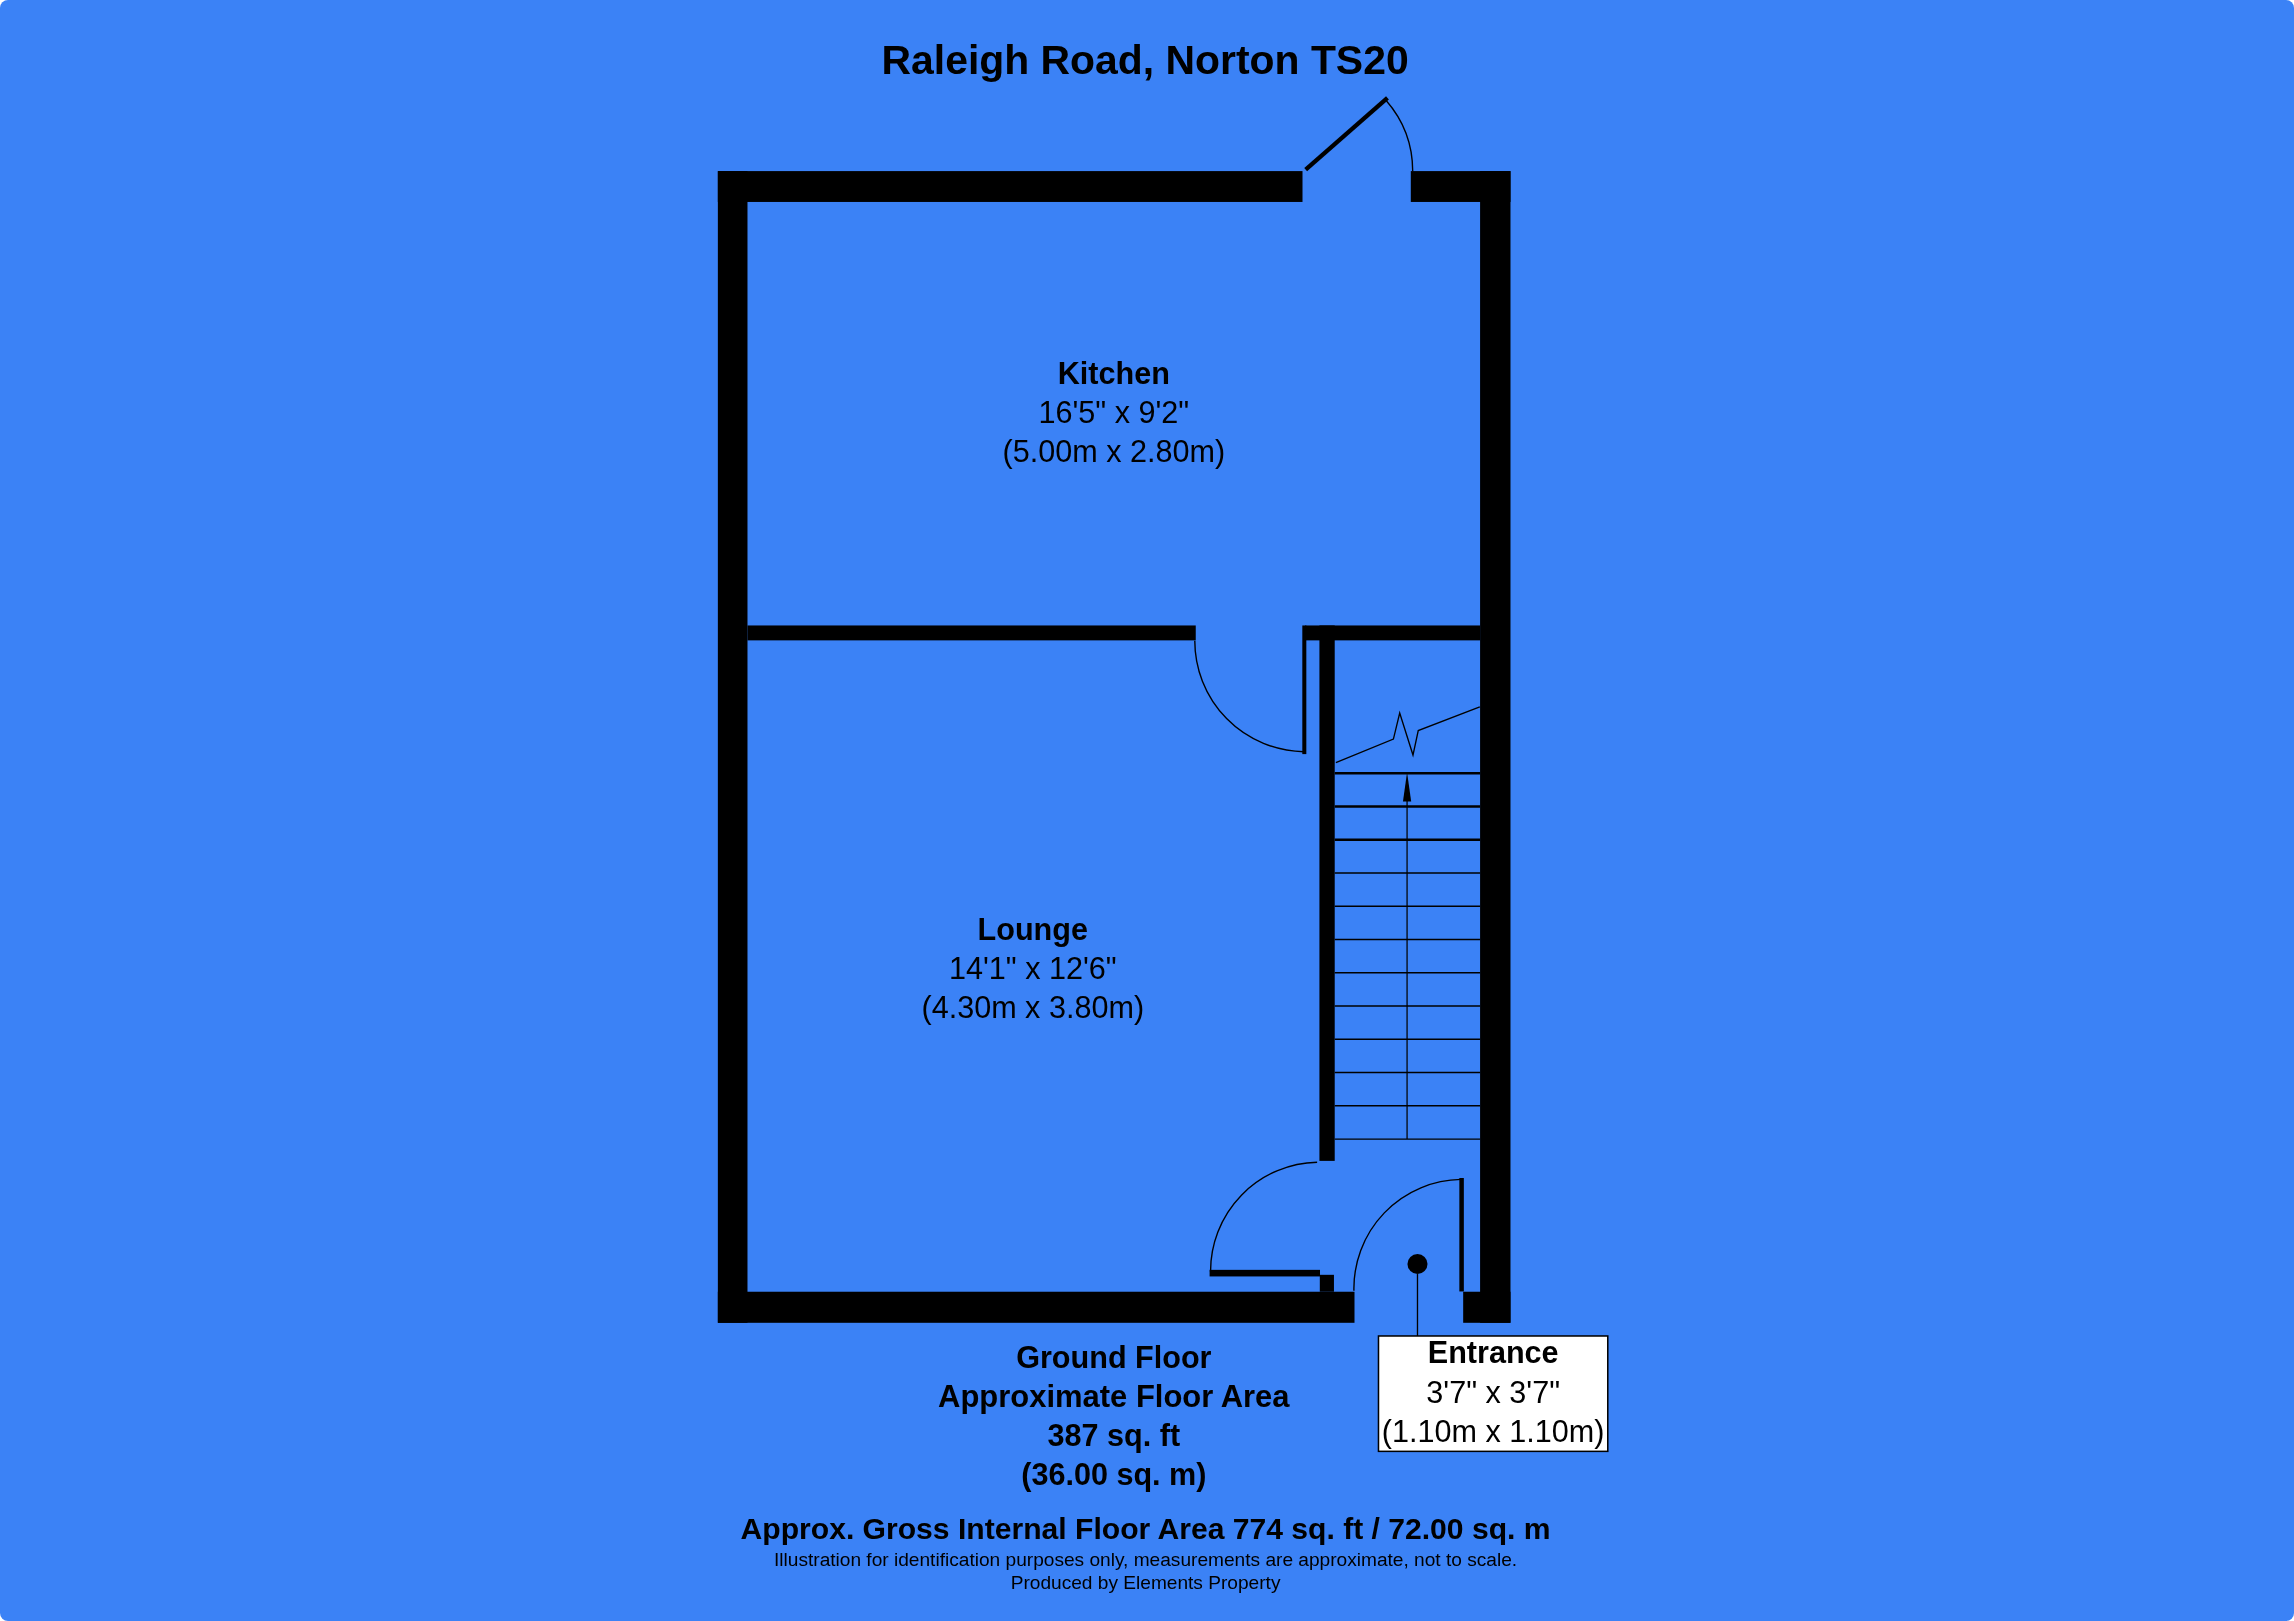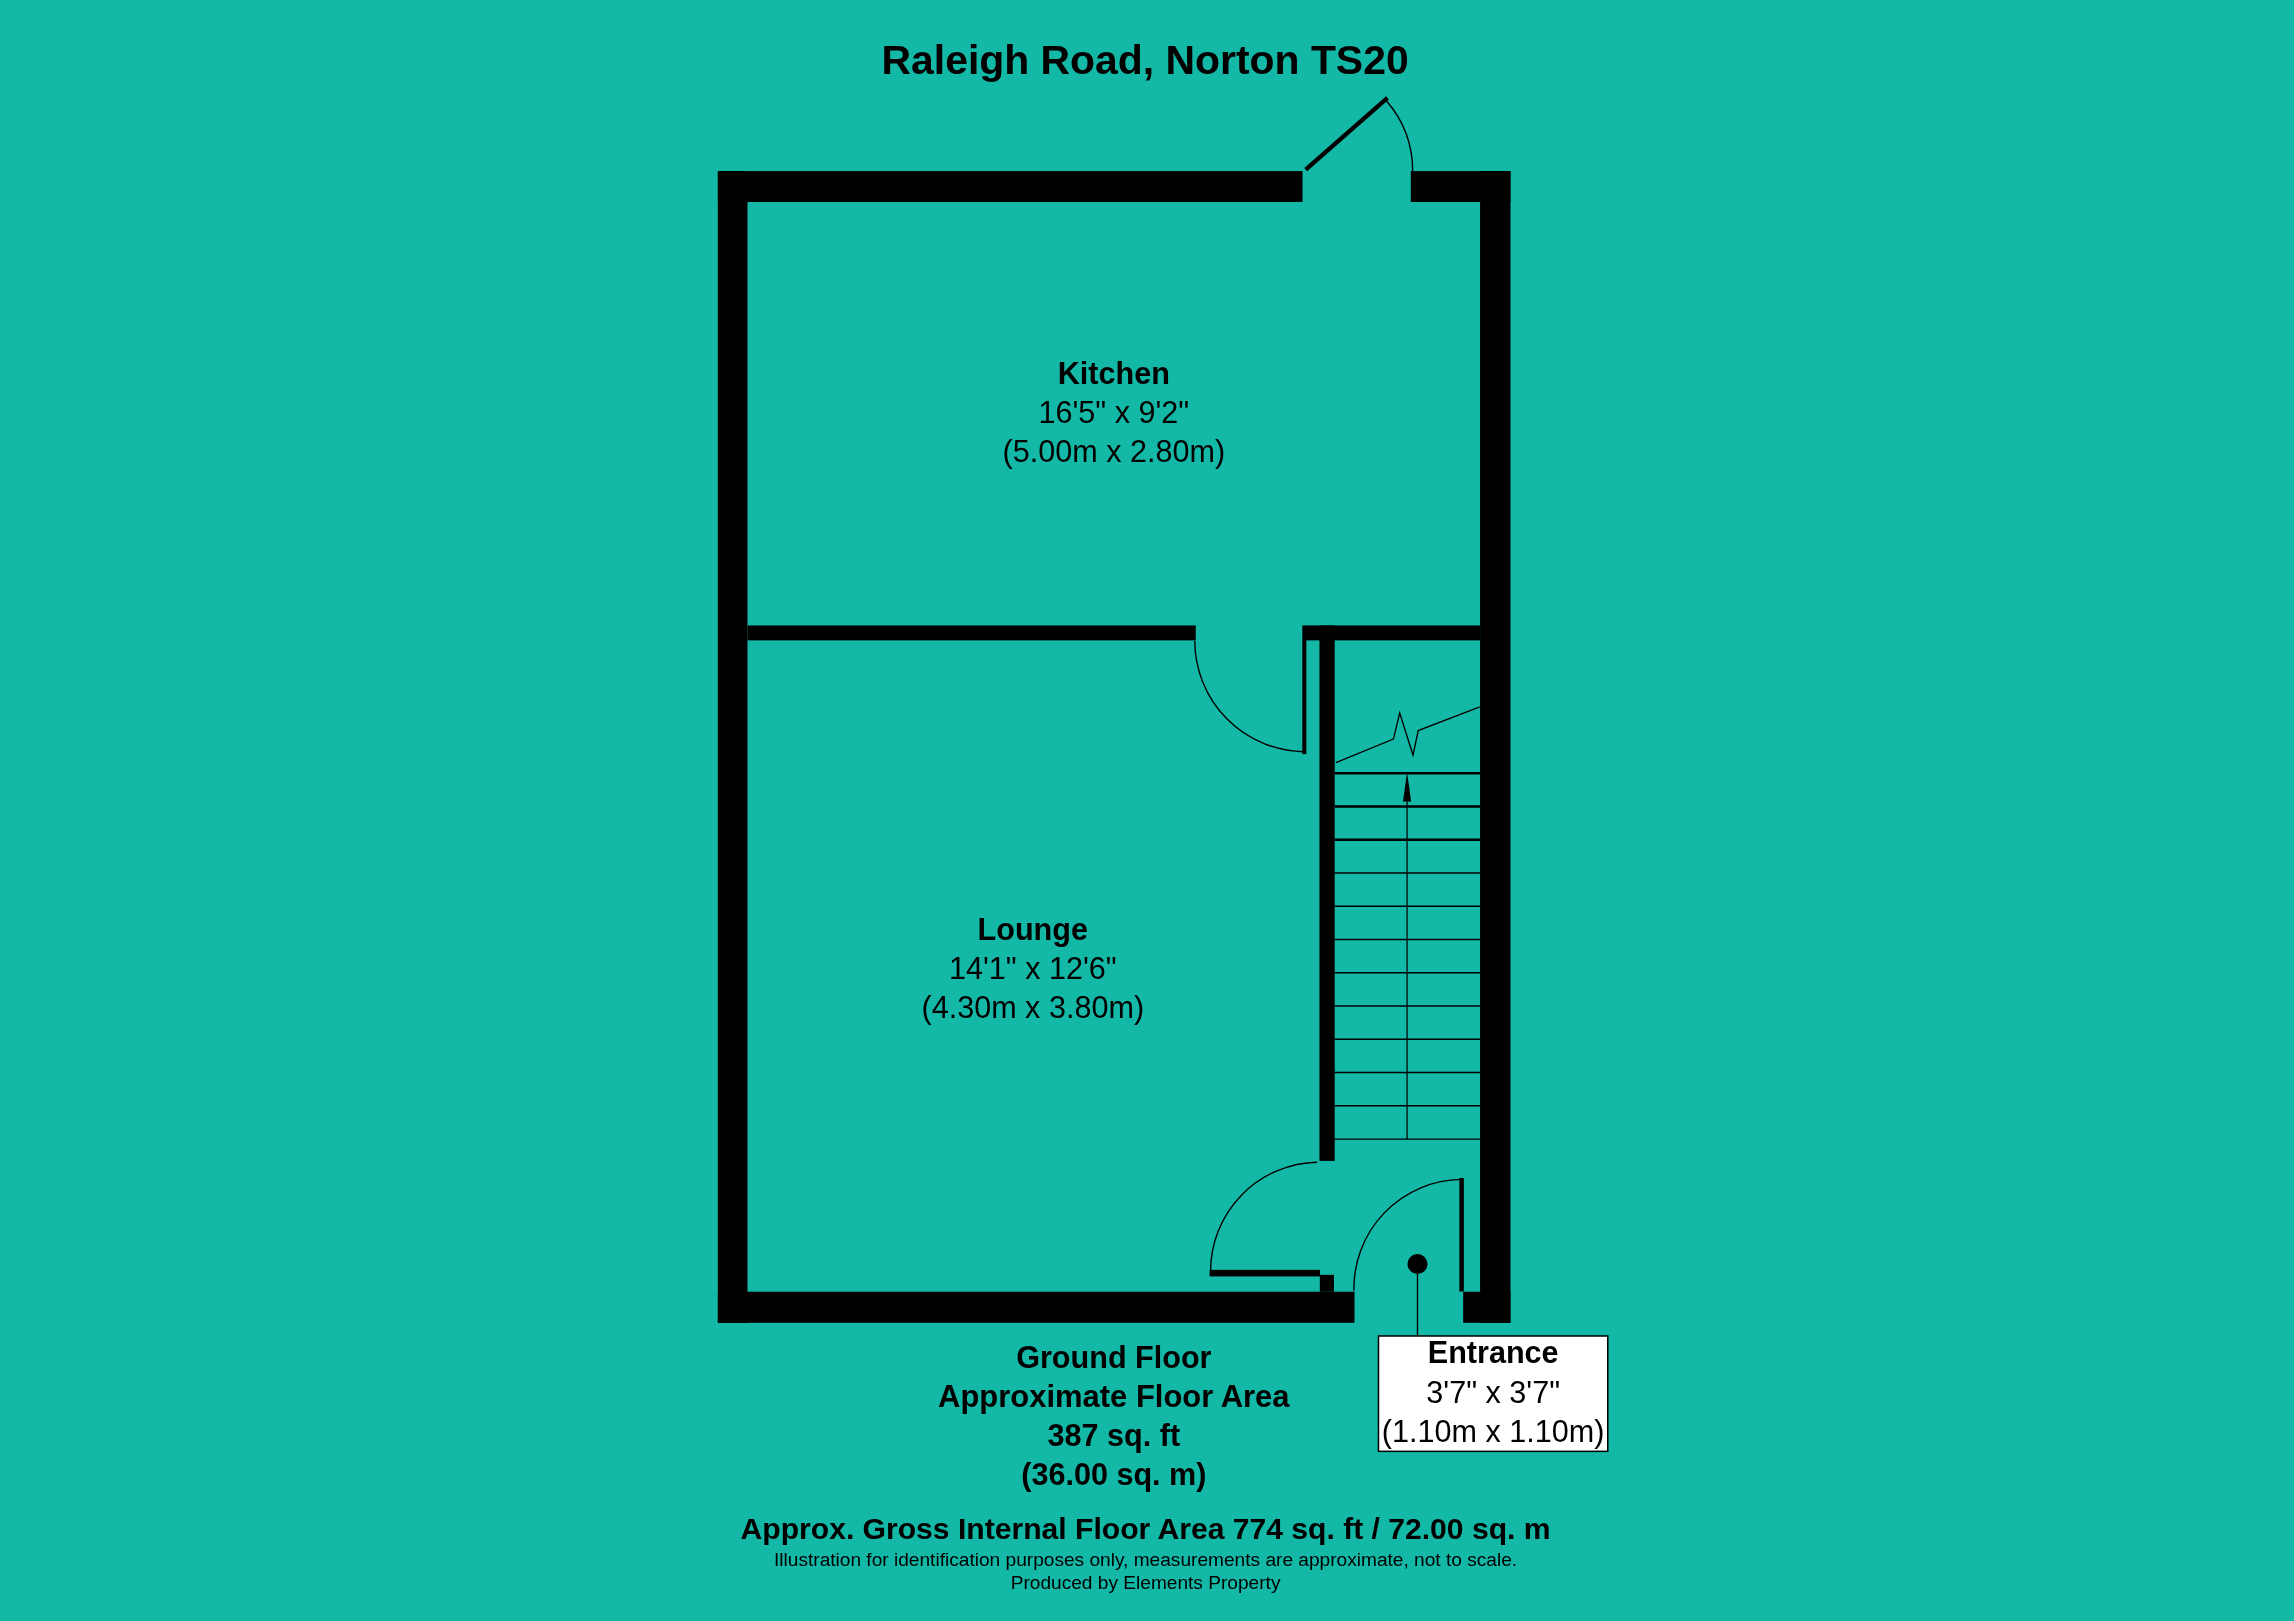--- a/index.html
+++ b/index.html
@@ -1,16 +1,16 @@
 <!DOCTYPE html>
 <html><head>
 <meta charset="utf-8">
 <style>
   html,body{margin:0;padding:0;background:#fff;}
-  #page{position:relative;width:2294px;height:1621px;background:#14b8a6;overflow:hidden;}
+  #page{position:relative;width:2294px;height:1621px;background:#3b82f6;overflow:hidden;border-radius:8px;}
   svg{position:absolute;top:0;left:0;}
   text{font-family:"Liberation Sans", sans-serif;fill:#000;}
   .b{font-weight:bold;}
 </style>
 </head>
 <body>
 <div id="page">
 <svg width="2294" height="1621" viewBox="0 0 2400 1696">
 
   <g fill="#000" stroke="none">

